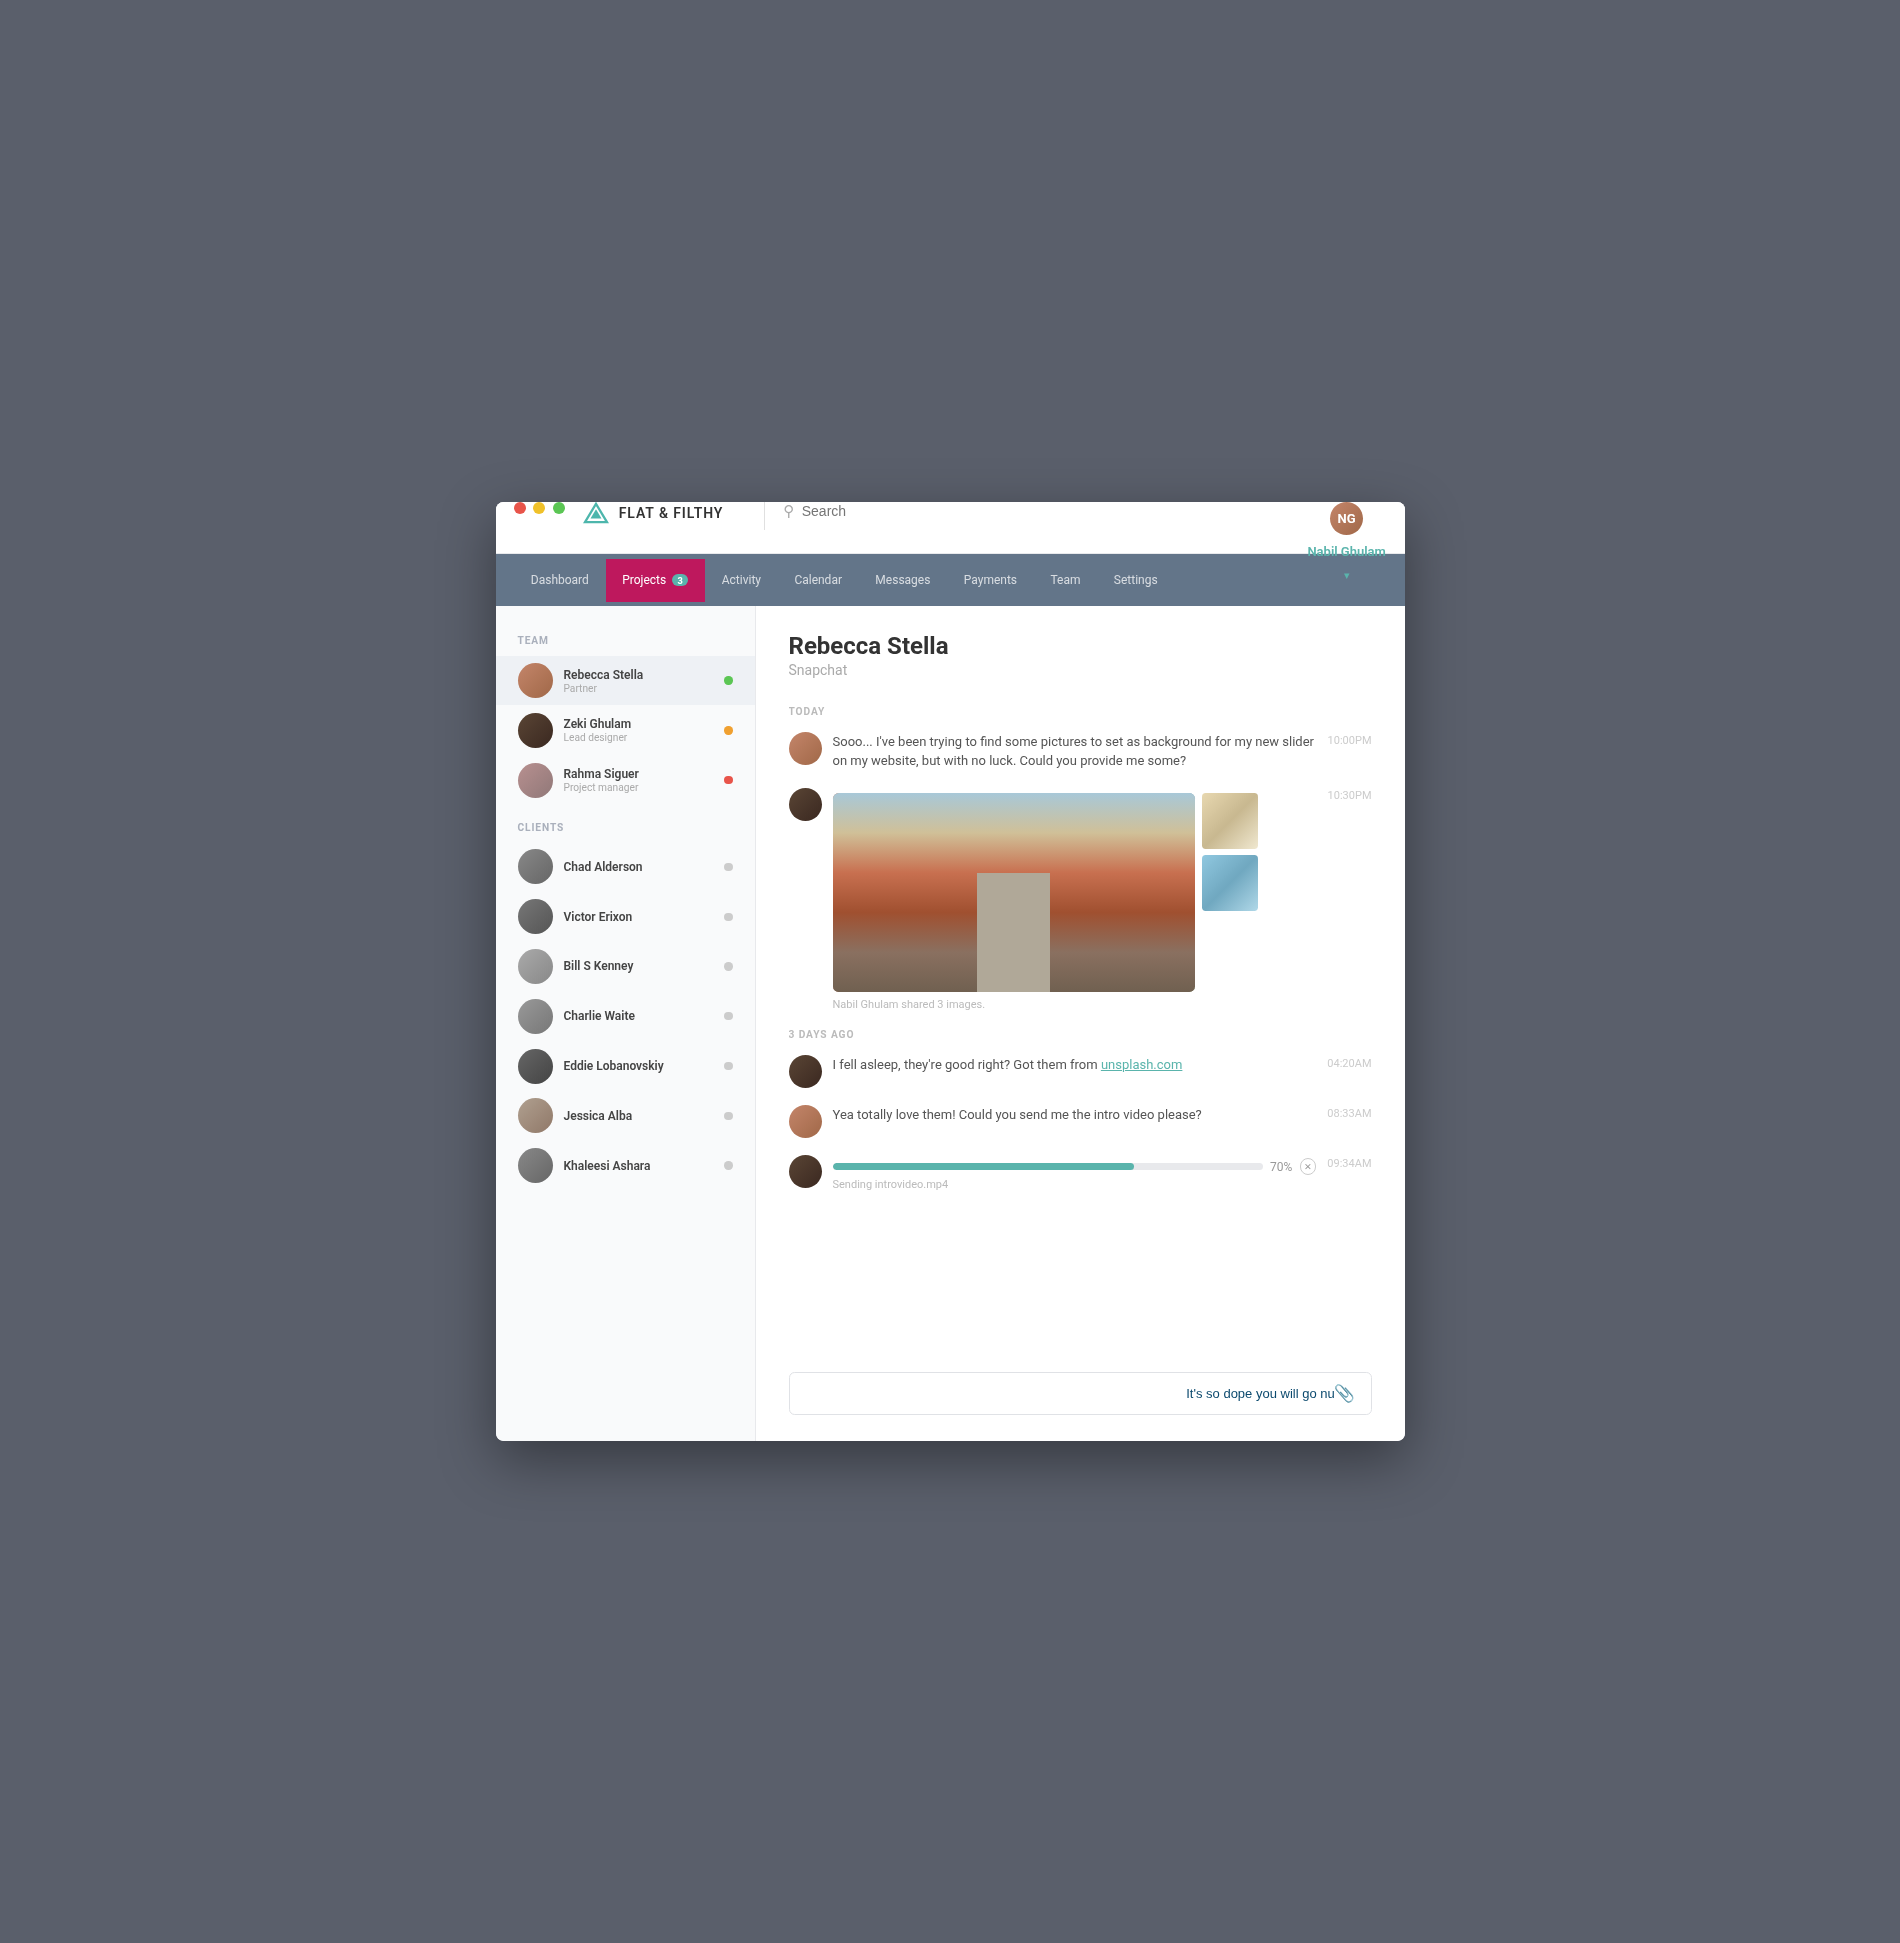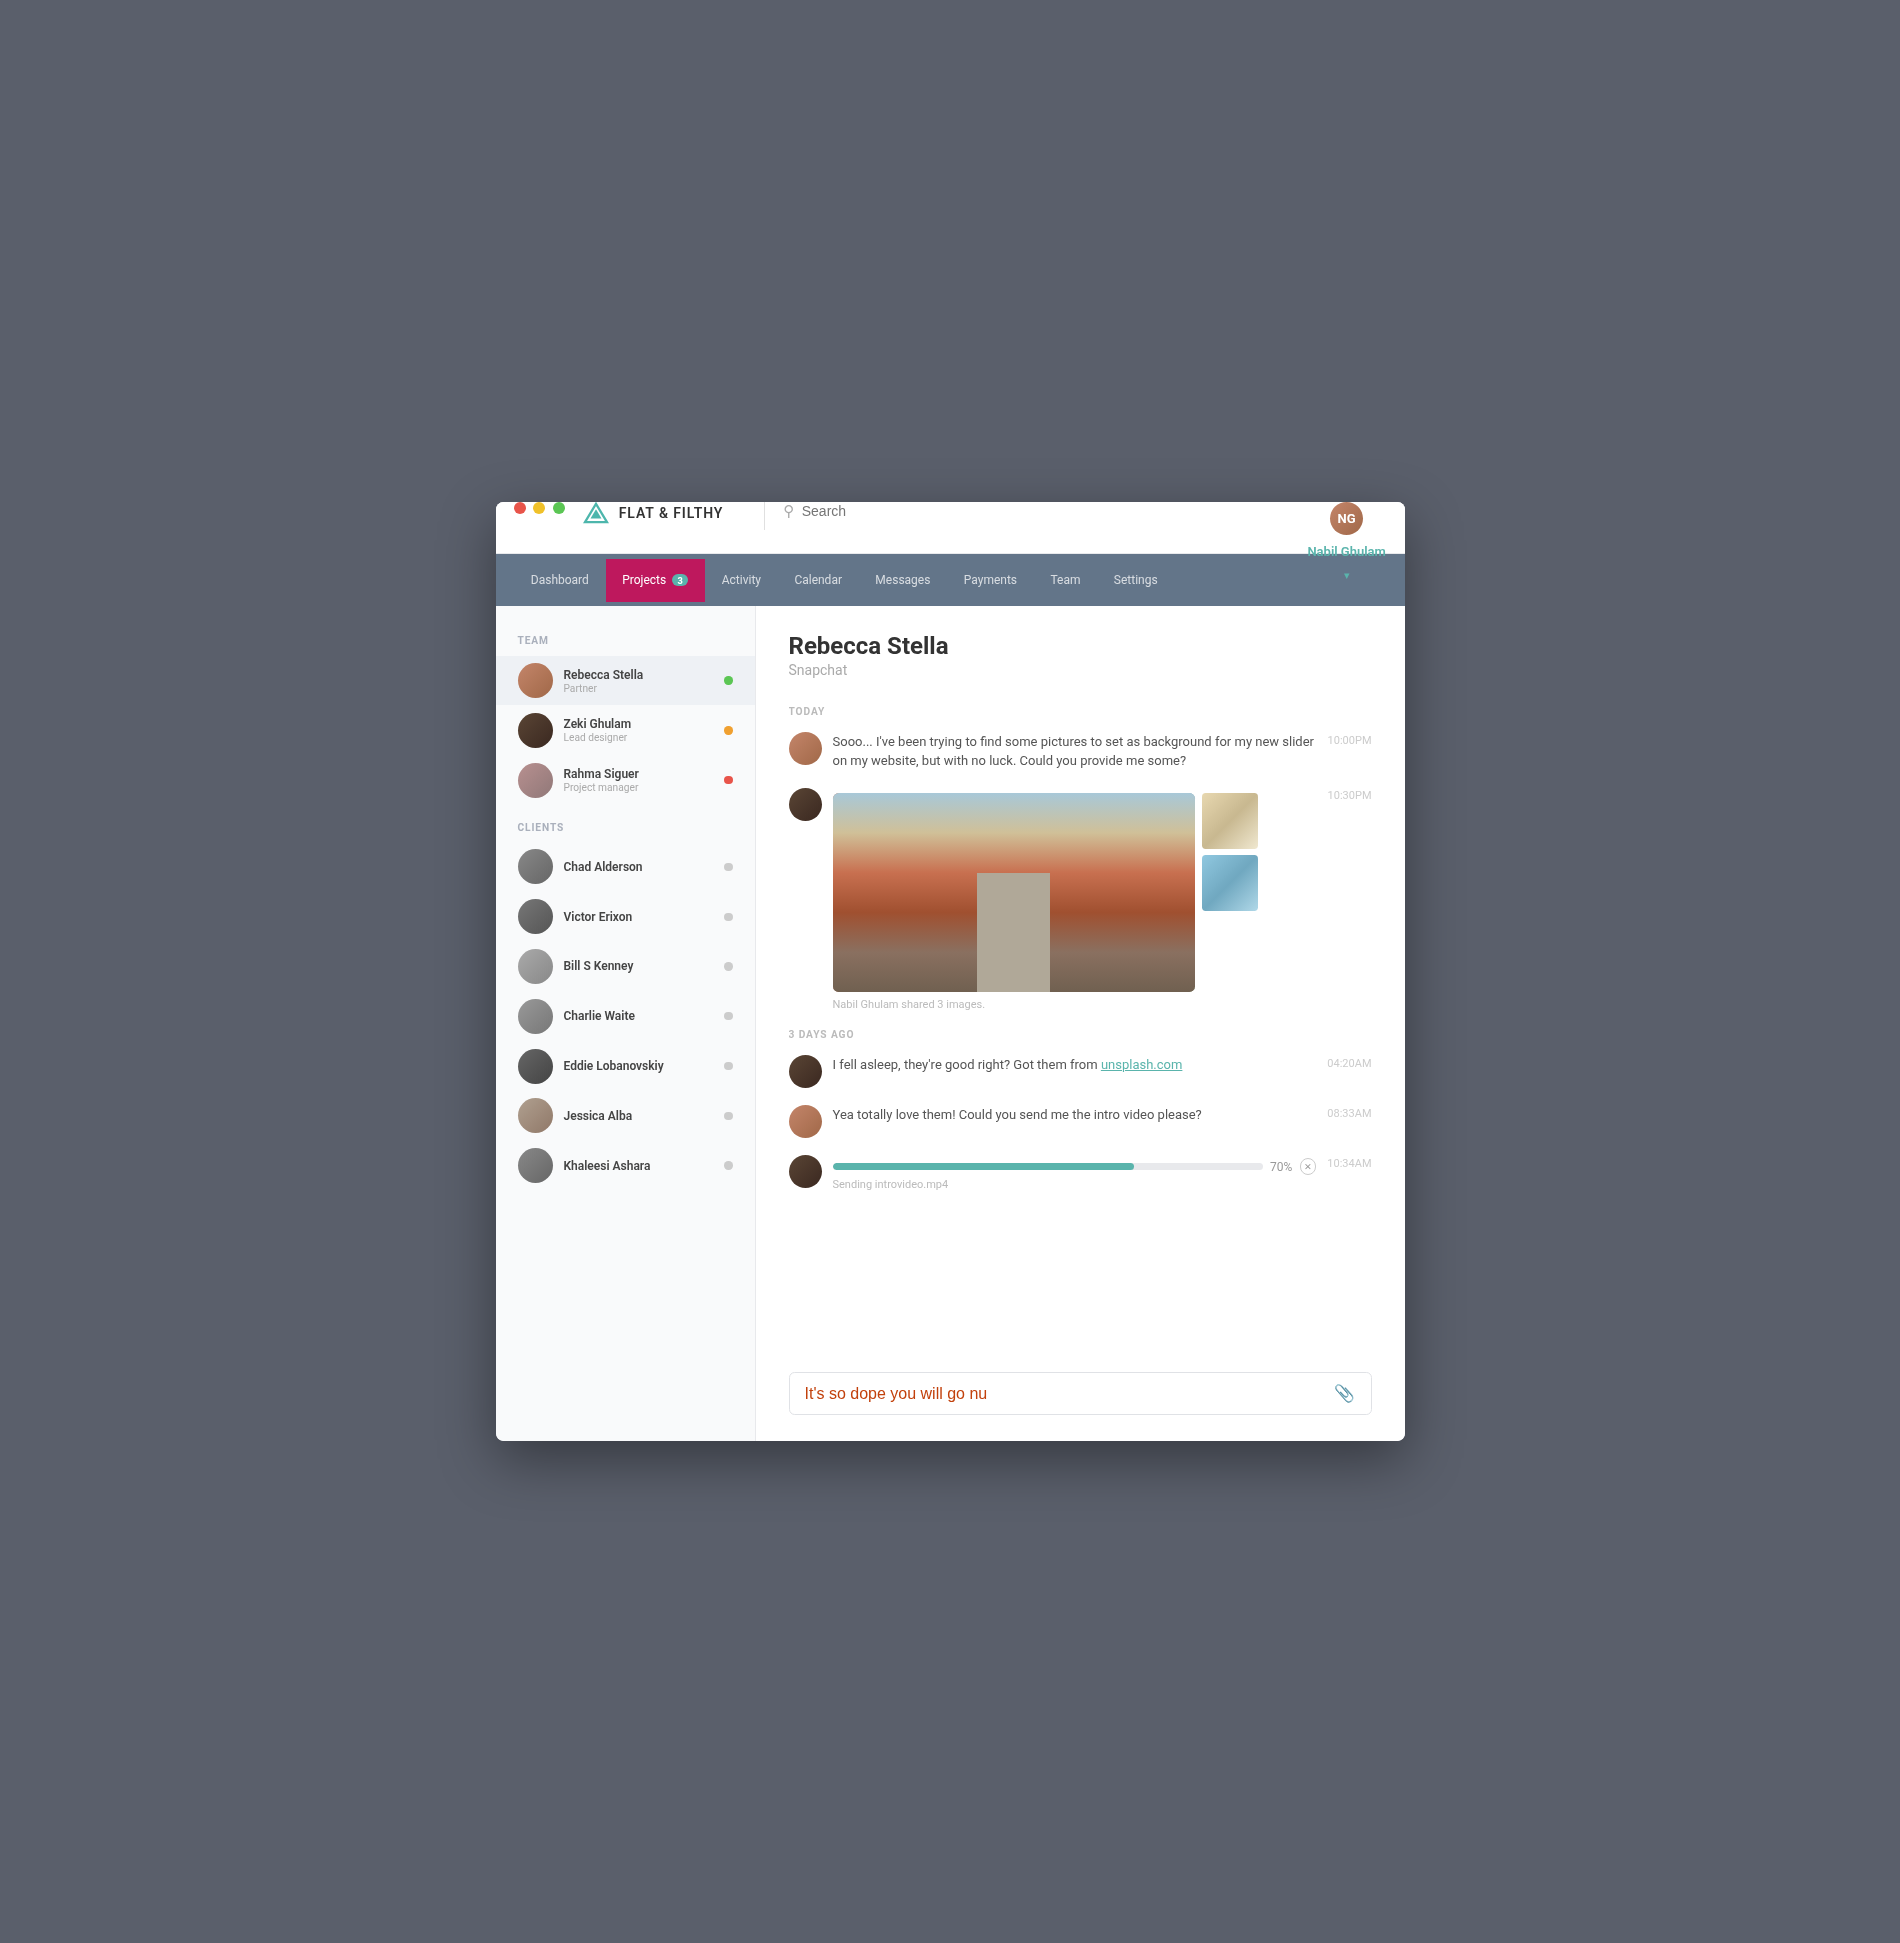--- a/index.html
+++ b/index.html
@@ -323,23 +323,24 @@
       margin: 18.6px 0 26px;
       display: flex;
       align-items: center;
       padding: 11px 15px;
       background: white;
     }
     .chat-input {
       flex: 1;
       border: none;
       outline: none;
-      font-size: 16px;
-      color: #c2410c;
+      font-size: 13px;
+      color: #0c4a6e;
       background: transparent;
+      text-align: right;
     }
     .attach-icon {
       color: #bbb;
       font-size: 16.7px;
       cursor: pointer;
     }
 
     
     .av-rebecca { background: linear-gradient(135deg, #c4856a, #a06848); }
     .av-zeki { background: linear-gradient(135deg, #5a4535, #3a2820); }
@@ -582,21 +583,21 @@
               <div class="progress-bar-container">
                 <div class="progress-bar">
                   <div class="progress-fill"></div>
                 </div>
                 <span class="progress-pct">70%</span>
                 <div class="progress-cancel">✕</div>
               </div>
               <div class="progress-filename">Sending introvideo.mp4</div>
             </div>
           </div>
-          <div class="msg-time">10:34AM</div>
+          <div class="msg-time">09:34AM</div>
         </div>
       </div>
 
       <div class="chat-input-wrap">
         <input class="chat-input" type="text" value="It's so dope you will go nu" style="">
         <span class="attach-icon">📎</span>
       </div>
     </div>
   </div>
 </div>

